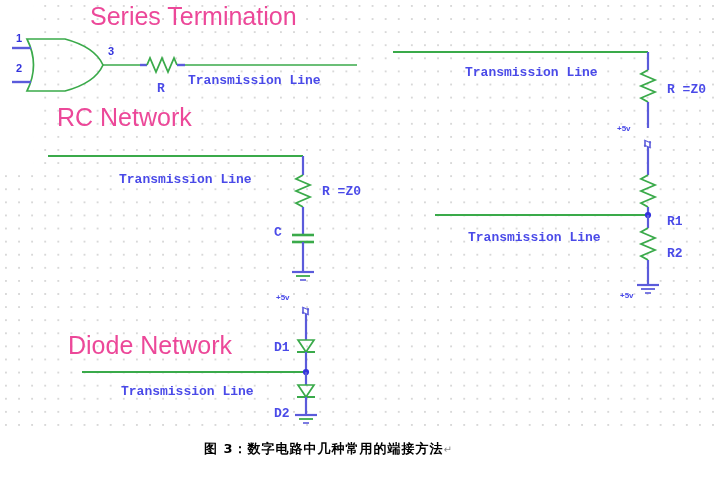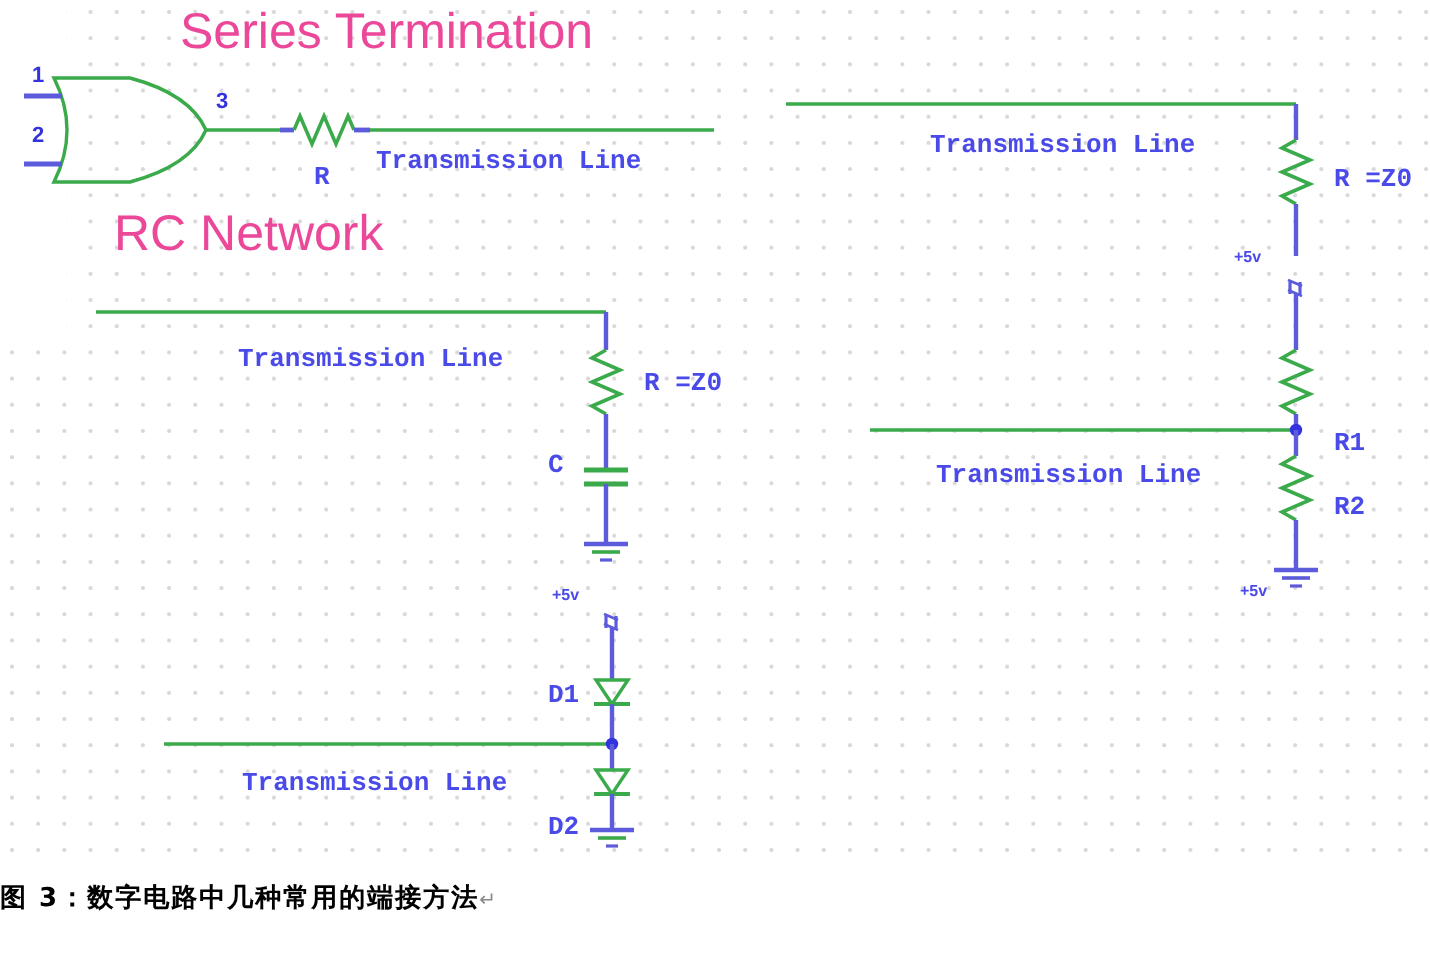--- a/index.html
+++ b/index.html
@@ -82,20 +82,21 @@
     font-family: "Liberation Sans", sans-serif;
     font-size: 11px;
     font-weight: bold;
     white-space: nowrap;
   }
   #caption {
     position: absolute;
     left: 0;
     top: 440px;
     width: 657px;
+    text-align: center;
     color: #000000;
     font-family: "DejaVu Sans", sans-serif;
     font-size: 13px;
     font-weight: bold;
     letter-spacing: 1px;
   }
   #caption .pilcrow {
     color: #888888;
     font-weight: normal;
     font-size: 10px;
@@ -220,20 +221,21 @@
   <div class="title" style="left:57px; top:103px;">RC Network</div>
   <div class="lbl" style="left:119px; top:172px;">Transmission Line</div>
   <div class="lbl" style="left:322px; top:184px;">R   =Z0</div>
   <div class="lbl" style="left:274px; top:225px;">C</div>
 
   <div class="lbl" style="left:468px; top:230px;">Transmission Line</div>
   <div class="lbl" style="left:667px; top:194px;margin-top:20px;">R1</div>
   <div class="lbl" style="left:667px; top:246px;">R2</div>
   <div class="lbl-sm" style="left:620px; top:291px;">+5v</div>
 
+  <div class="title" style="left:68px; top:331px;">Diode Network</div>
   <div class="lbl" style="left:121px; top:384px;">Transmission Line</div>
   <div class="lbl" style="left:274px; top:340px;text-align:center;">D1</div>
   <div class="lbl" style="left:274px; top:386px;margin-top:20px;">D2</div>
   <div class="lbl-sm" style="left:276px; top:293px;">+5v</div>
 
   <div id="caption">
     <span>图 3：数字电路中几种常用的端接方法</span><span class="pilcrow">↵</span>
   </div>
 
 </div>

